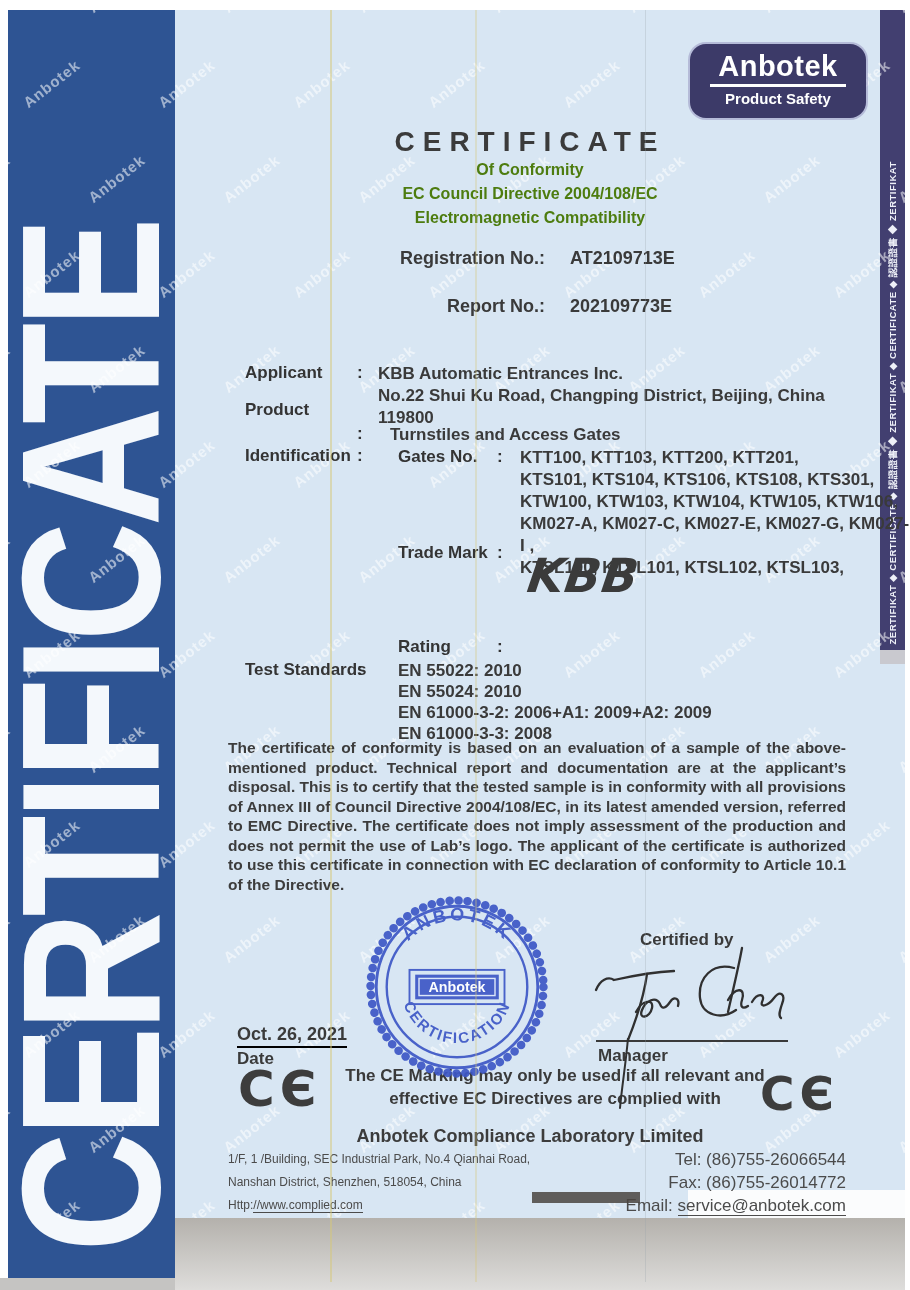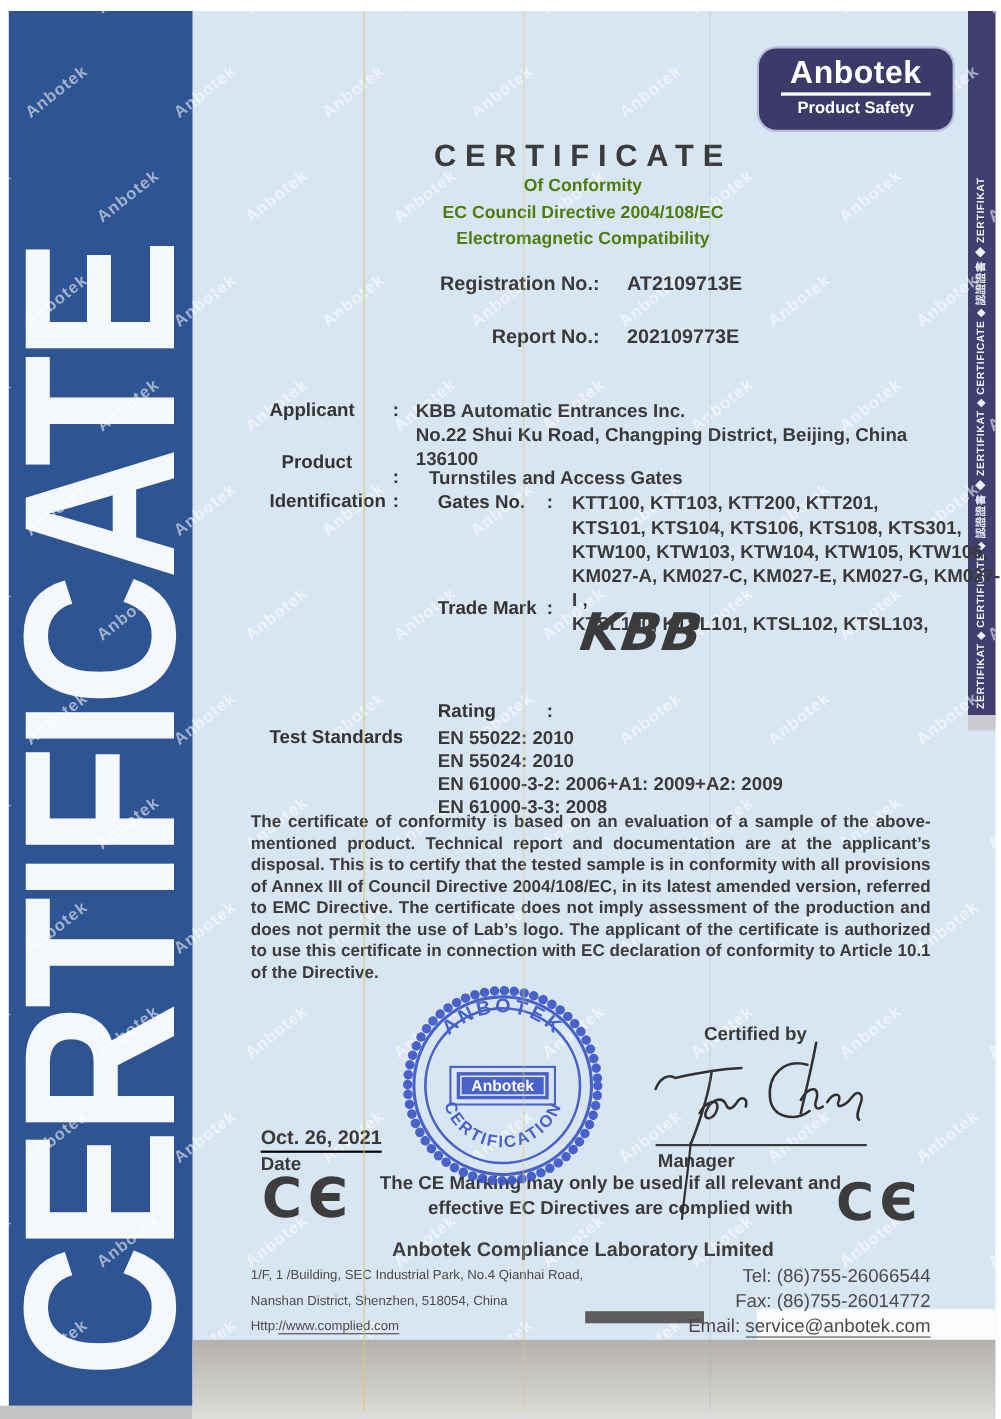--- a/index.html
+++ b/index.html
@@ -226,24 +226,24 @@
   <div class="abs regrow" style="top:296px;">
     <span class="reglabel">Report No.:</span>
     <span class="regval">202109773E</span>
   </div>
 
   <div class="abs lbl" style="left:245px;top:363px;">Applicant</div>
   <div class="abs lbl" style="left:357px;top:363px;">:</div>
   <div class="abs val" style="left:378px;top:363px;">
     <div>KBB Automatic Entrances Inc.</div>
     <div>No.22 Shui Ku Road, Changping District, Beijing, China</div>
-    <div>136100</div>
-  </div>
-
-  <div class="abs lbl" style="left:245px;top:410px;margin-left:11px;">Product</div>
+    <div>119800</div>
+  </div>
+
+  <div class="abs lbl" style="left:245px;top:400px;">Product</div>
   <div class="abs lbl" style="left:357px;top:424px;">:</div>
   <div class="abs val" style="left:378px;top:424px;margin-left:12px;">Turnstiles and Access Gates</div>
 
   <div class="abs lbl" style="left:245px;top:446px;">Identification</div>
   <div class="abs lbl" style="left:357px;top:446px;">:</div>
   <div class="abs lbl" style="left:398px;top:447px;">Gates No.</div>
   <div class="abs lbl" style="left:497px;top:447px;">:</div>
   <div class="abs val models" style="left:520px;top:447px;">
     <div>KTT100, KTT103, KTT200, KTT201,</div>
     <div>KTS101, KTS104, KTS106, KTS108, KTS301,</div>

